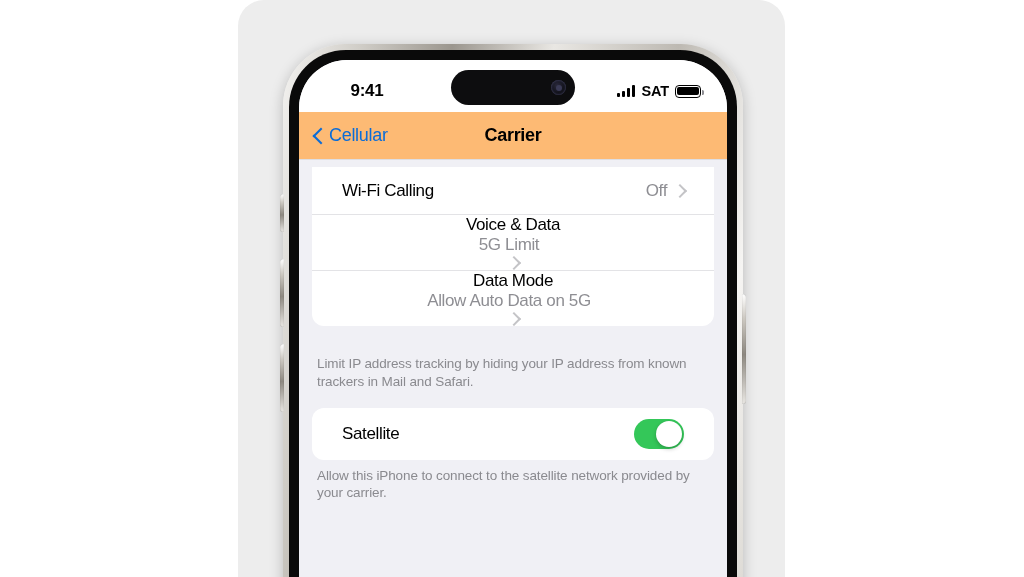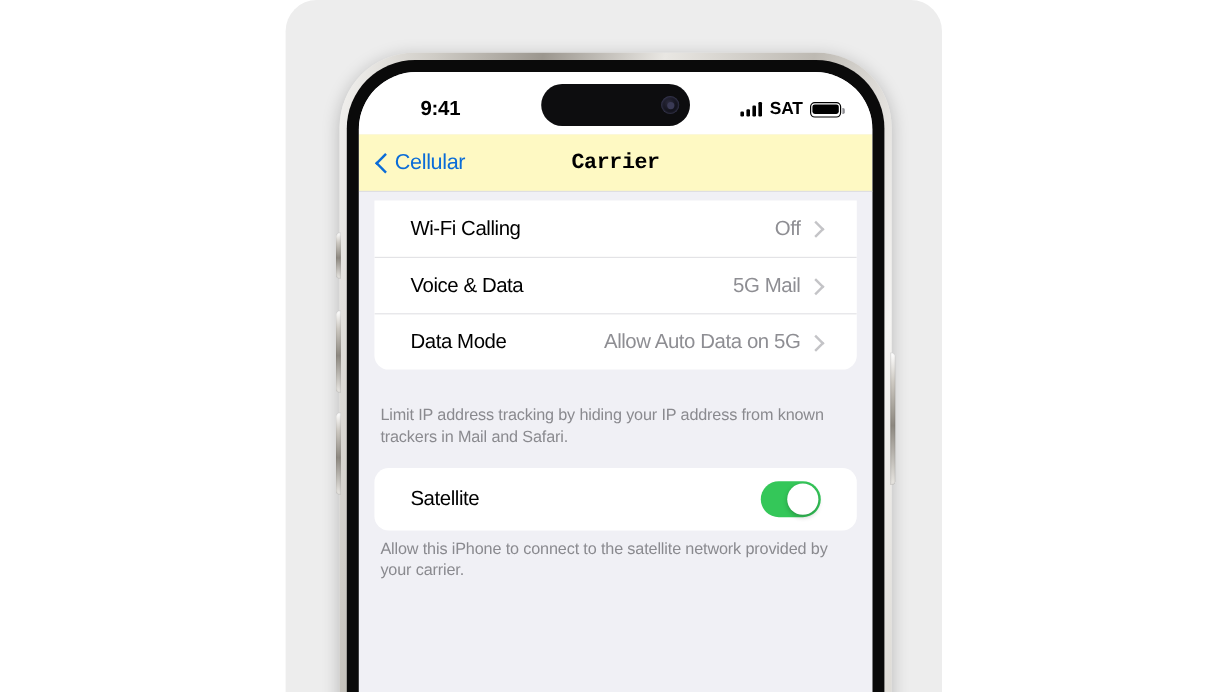--- a/index.html
+++ b/index.html
@@ -153,21 +153,21 @@
     left:4.5px; top:4.5px;
     width:6px; height:6px;
     border-radius:50%;
     background:#3a3a55;
   }
 
   
   .navbar {
     position:relative;
     height:48px;
-    background:#fef9c3;
+    background:#fdba74;
     display:flex;
     align-items:center;
     padding:0 14px;
     border-bottom:0.5px solid #dedee2;
   }
   .nav-back {
     display:flex;
     align-items:center;
     gap:5px;
     color:#0a6cd8;
@@ -192,21 +192,20 @@
   }
   .nav-title {
     position:absolute;
     left:0; right:0;
     text-align:center;
     font-size:18px;
     font-weight:bold;
     color:#000;
     letter-spacing:-0.3px;
     pointer-events:none;
-    font-family:Liberation Mono, monospace;
   }
 
   
   .content {
     background:#f0f0f5;
     height:484px;
     overflow:hidden;
     padding-top:8px;
   }
 
@@ -221,21 +220,21 @@
     margin-top:-1px;
   }
 
   .row {
     display:flex;
     align-items:center;
     min-height:47px;
     padding:0 30px;
     cursor:pointer;
   }
-  .row + .row { border-top:0.6px solid #e3e3e6; }
+  .row + .row { border-top:0.6px solid #e3e3e6;flex-direction:column; }
 
   .row-label {
     font-size:17px;
     color:#000;
     letter-spacing:-0.35px;
     flex:0 0 auto;
   }
   .row-spacer { flex:1 1 auto; }
   .row-value {
     font-size:17px;
@@ -342,21 +341,21 @@
             <div class="row">
               <span class="row-label">Wi-Fi Calling</span>
               <span class="row-spacer"></span>
               <span class="row-value">Off</span>
               <span class="chev"></span>
             </div>
 
             <div class="row">
               <span class="row-label">Voice &amp; Data</span>
               <span class="row-spacer"></span>
-              <span class="row-value">5G Mail</span>
+              <span class="row-value">5G Limit</span>
               <span class="chev"></span>
             </div>
 
             <div class="row">
               <span class="row-label">Data Mode</span>
               <span class="row-spacer"></span>
               <span class="row-value">Allow Auto Data on 5G</span>
               <span class="chev"></span>
             </div>
 

